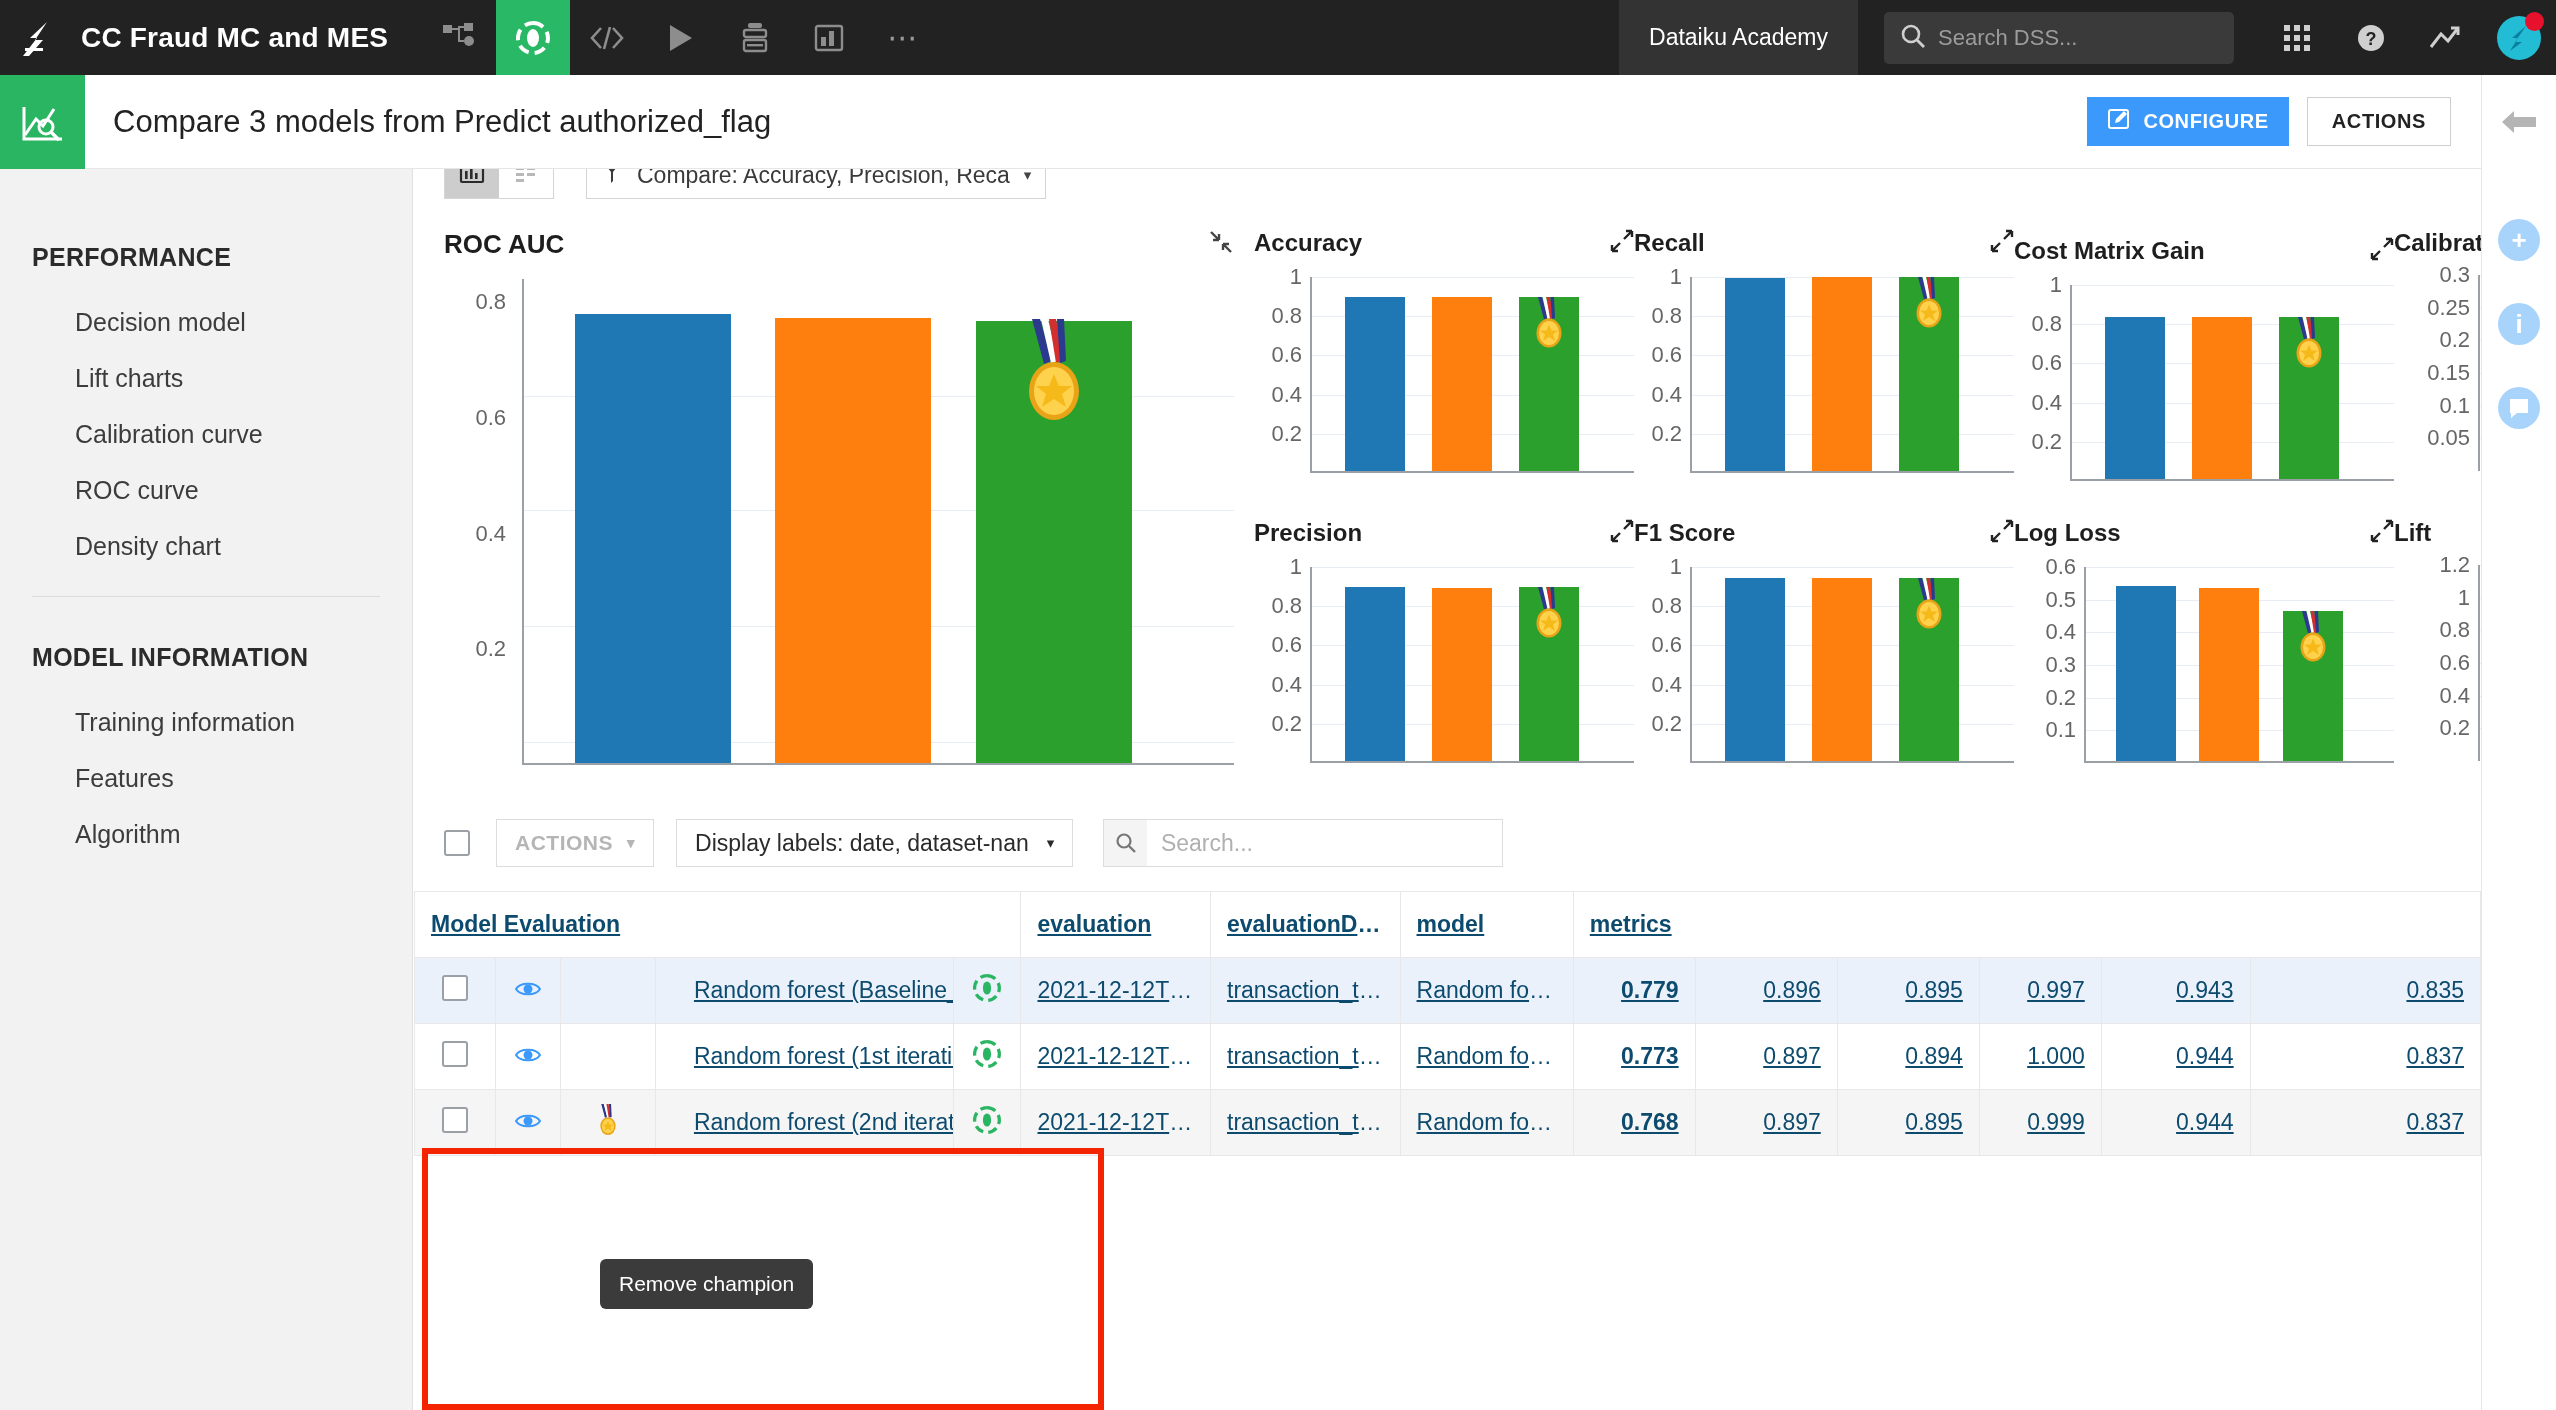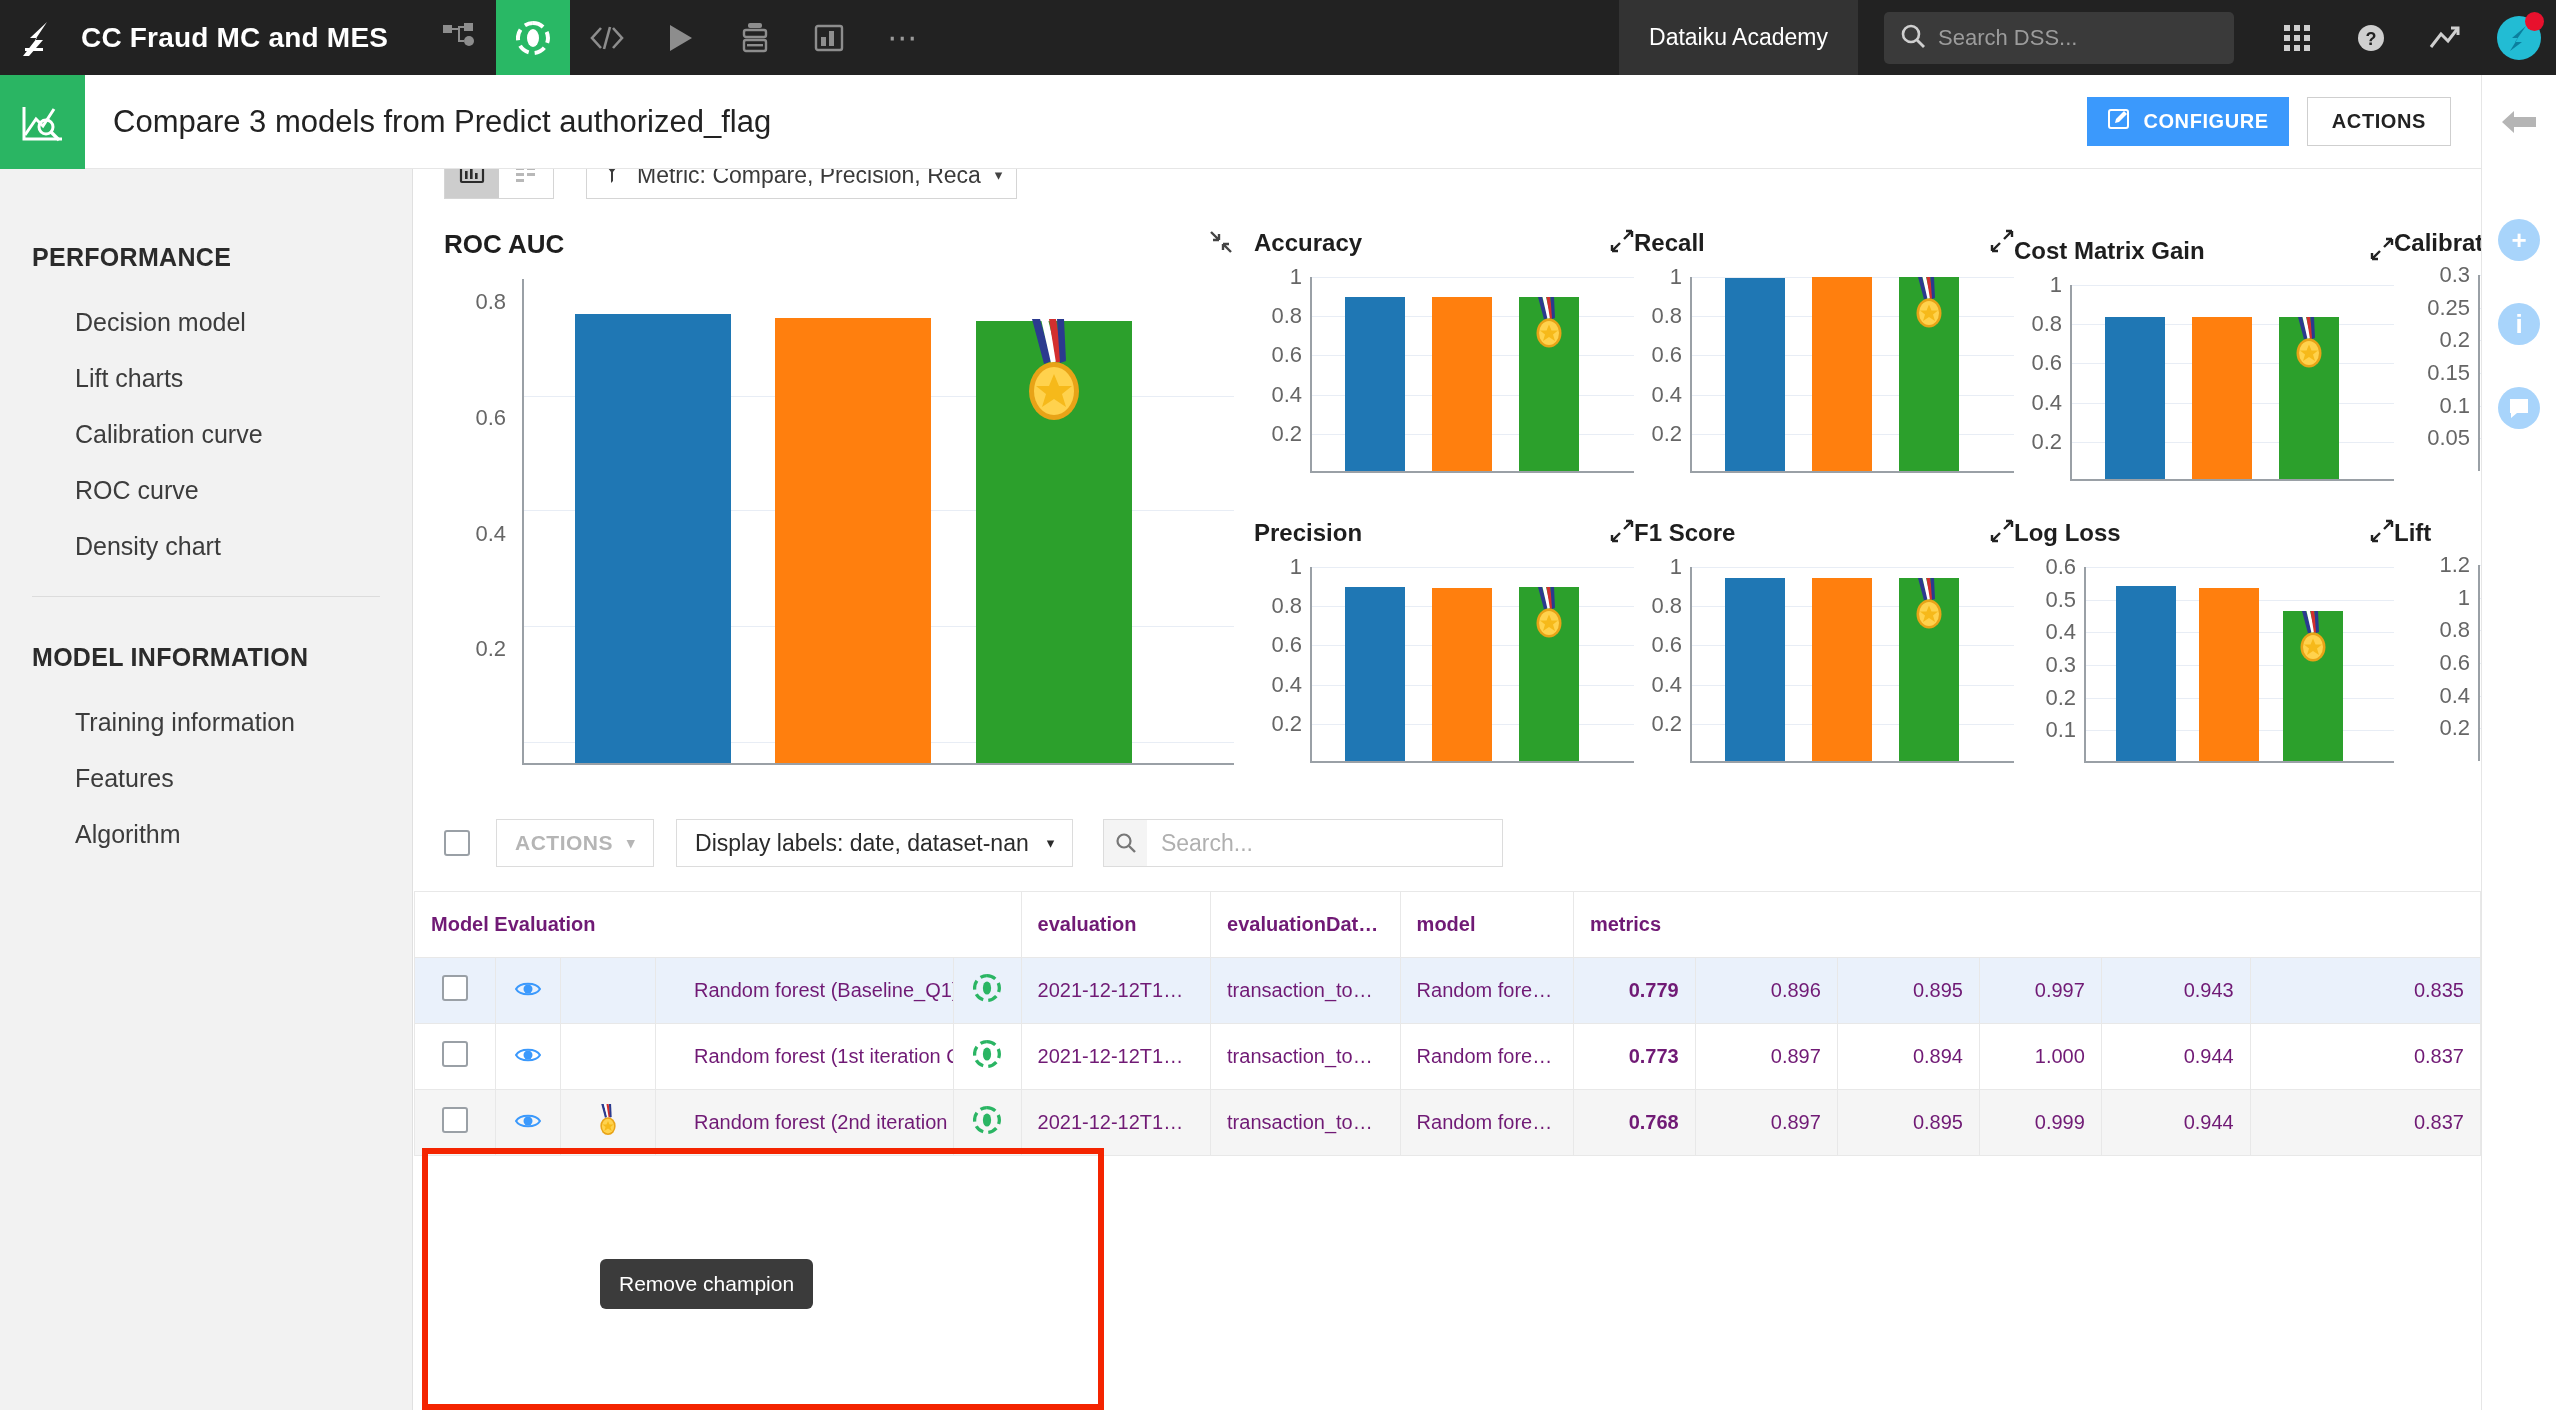--- a/index.html
+++ b/index.html
@@ -195,23 +195,23 @@
     background: transparent; font-family: "Liberation Sans", sans-serif;
   }
   .search-box input::placeholder { color: #b0b0b0; }
 
   
   .tbl {
     position: absolute; left: 0; top: 722px; width: 2067px;
     border-collapse: collapse; table-layout: fixed;
   }
   .tbl th, .tbl td {
-    border: 1px solid #e8e8e8; font-size: 20px; color: #701a75;
+    border: 1px solid #e8e8e8; font-size: 23px; color: #0c4a6e;
     padding: 0 16px; height: 66px; text-align: left; font-weight: 400;
-    overflow: hidden; white-space: nowrap; text-overflow: ellipsis;
+    overflow: hidden; white-space: nowrap; text-overflow: ellipsis; text-decoration: underline;
   }
   .tbl th.grp { font-weight: 700; height: 66px; }
   .tbl th.sub { font-weight: 700; height: 66px; }
   .tbl td.num, .tbl th.num { text-align: right; }
   .tbl .row-1 td { background: #eaf1fb; }
   .tbl .row-2 td { background: #ffffff; }
   .tbl .row-3 td { background: #f5f5f5; }
   .swatch { width: 34px; height: 44px; display: inline-block; vertical-align: middle; }
   .eye { color: #3b99fc; font-size: 22px; }
   .namecell { display: flex; align-items: center; gap: 0; }
@@ -408,21 +408,21 @@
             <rect x="2" y="14" width="8" height="3" fill="#b8b8b8"></rect>
           </svg>
       </div>
     </div>
     <div class="metric-select">
       <span>
         <svg width="22" height="24" viewBox="0 0 22 24">
             <path d="M3 2 H19 L12 11 V20 L10 22 V11 Z" fill="#3b3b3b"></path>
           </svg>
       </span>
-      <span class="txt">Metric: Compare, Precision, Reca</span>
+      <span class="txt">Compare: Accuracy, Precision, Reca</span>
       <span class="carat">▾</span>
     </div>
   </div>
 
   <div class="charts">
 
     <div class="big-chart">
       <div class="chart-head">
         <div class="chart-title">ROC AUC</div>
         <div class="expand-ico">

